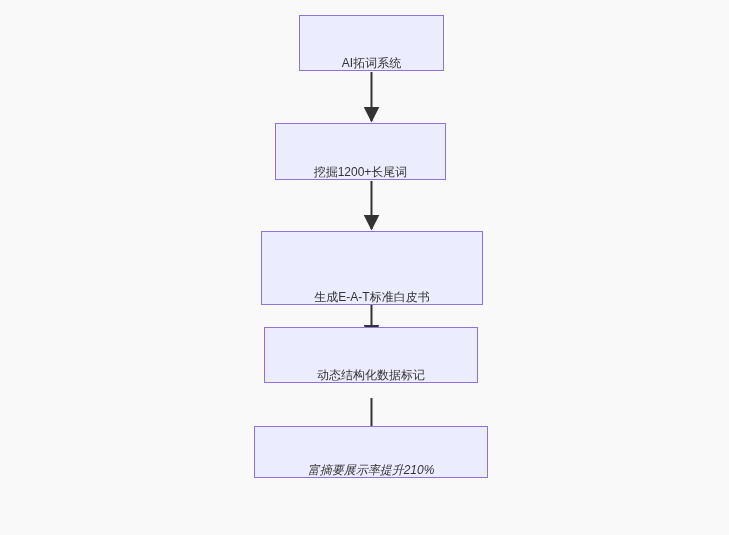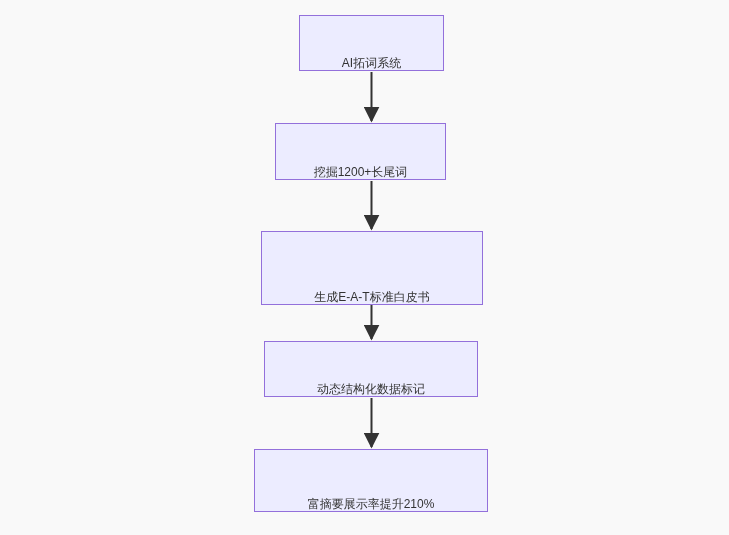--- a/index.html
+++ b/index.html
@@ -36,22 +36,22 @@
     align-items: flex-end;
     justify-content: center;
     font-size: 12px;
     line-height: 1.2;
     white-space: nowrap;
     text-align: center;
   }
   .node-1 { left: 299px; top: 15px;  width: 145px; height: 56px; }
   .node-2 { left: 275px; top: 123px; width: 171px; height: 57px; }
   .node-3 { left: 261px; top: 231px; width: 222px; height: 74px; }
-  .node-4 { left: 264px; top: 341px; width: 214px; height: 56px; }
-  .node-5 { left: 254px; top: 449px; width: 234px; height: 63px; }
+  .node-4 { left: 264px; top: 327px; width: 214px; height: 56px; }
+  .node-5 { left: 254px; top: 426px; width: 234px; height: 52px; font-style: italic; }
 </style>
 </head>
 <body>
 
 <div class="canvas">
 
   <svg class="edges-layer" width="729" height="535" viewBox="0 0 729 535" xmlns="http://www.w3.org/2000/svg">
     <defs>
       <marker id="arrowhead" viewBox="0 0 10 10" refX="9" refY="5" markerWidth="8" markerHeight="8" orient="auto-start-reverse">
         <path d="M0,0 L10,5 L0,10 z" class="arrowhead-path" fill="#333333"></path>

